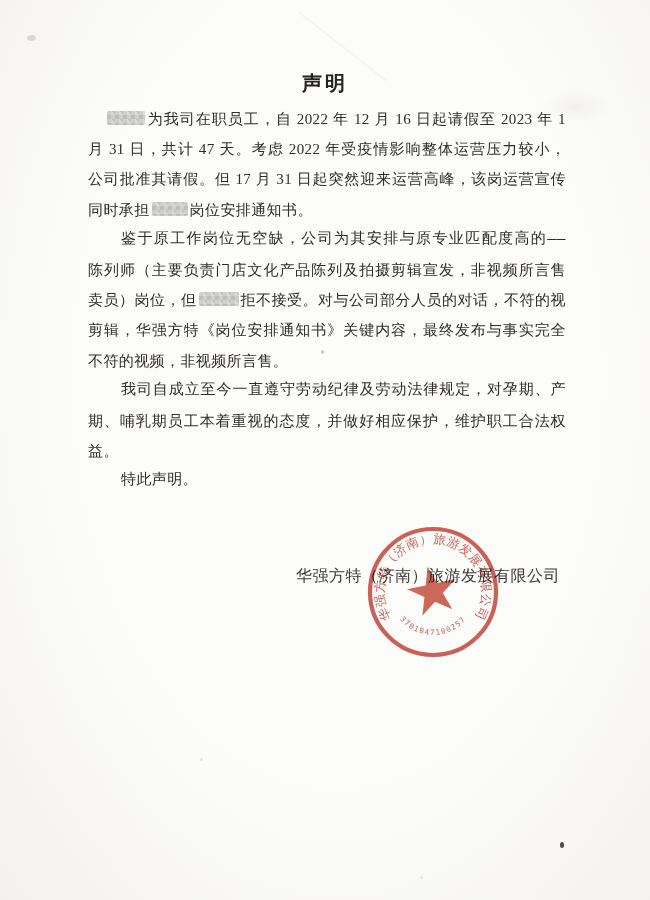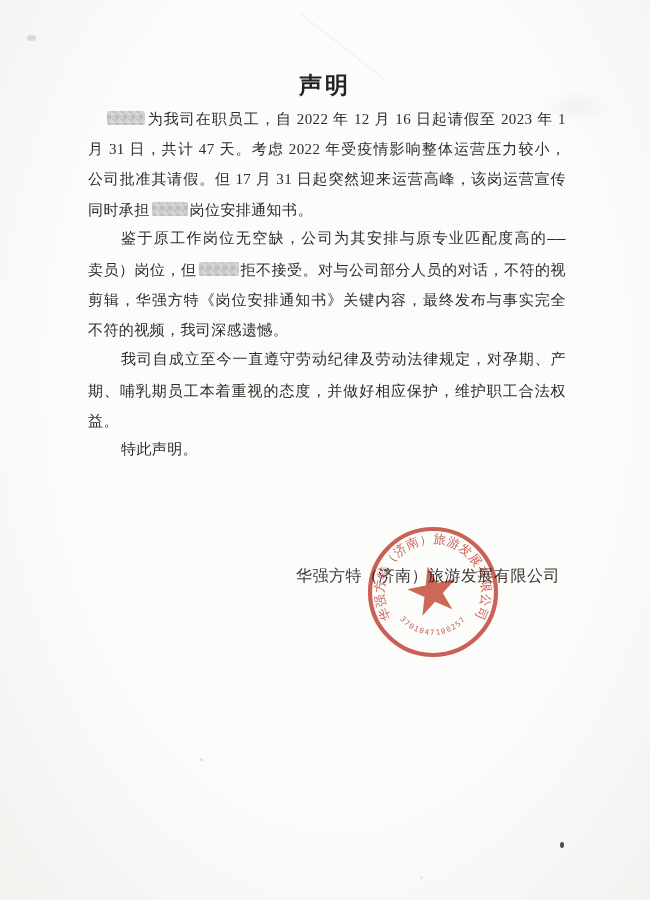--- a/index.html
+++ b/index.html
@@ -10,21 +10,21 @@
   }
   .page{
     position:relative;width:650px;height:900px;overflow:hidden;
     background:
       radial-gradient(ellipse at 52% 42%, rgba(255,255,255,0) 55%, rgba(224,221,216,.35) 100%),
       #fcfcfb;
     color:#2e2c2a;
   }
   .doc-title{
     position:absolute;top:70px;left:0;width:650px;
-    text-align:center;font-size:23px;font-weight:bold;
+    text-align:center;font-size:20px;font-weight:bold;
     letter-spacing:3px;color:#232220;
   }
   .body-text{
     position:absolute;top:104px;left:88px;width:478px;
     font-size:15px;line-height:30.2px;color:#2e2c2a;
     letter-spacing:.4px;
   }
   .line{height:30.2px;overflow:hidden;}
   .j{text-align:justify;text-align-last:justify;}
   .ind2{text-indent:33px;font-family:Liberation Mono, monospace;}
@@ -69,23 +69,24 @@
   <div class="doc-title">声明</div>
 
   <div class="body-text">
 
     <div class="line j ind1"><span class="redact r1"></span><span>为我司在职员工，自 2022 年 12 月 16 日起请假至 2023 年 1</span></div>
     <div class="line j">月 31 日，共计 47 天。考虑 2022 年受疫情影响整体运营压力较小，</div>
     <div class="line j">公司批准其请假。但 17 月 31 日起突然迎来运营高峰，该岗运营宣传</div>
     <div class="line"><span>同时承担</span><span class="redact r2"></span><span>岗位安排通知书。</span></div>
 
     <div class="line j ind2">鉴于原工作岗位无空缺，公司为其安排与原专业匹配度高的——</div>
+    <div class="line j">陈列师（主要负责门店文化产品陈列及拍摄剪辑宣发，非视频所言售</div>
     <div class="line j"><span>卖员）岗位，但</span><span class="redact r3"></span><span>拒不接受。对与公司部分人员的对话，不符的视频</span></div>
     <div class="line j">剪辑，华强方特《岗位安排通知书》关键内容，最终发布与事实完全</div>
-    <div class="line">不符的视频，我司深感遗憾。</div>
+    <div class="line">不符的视频，非视频所言售。</div>
 
     <div class="line j ind2">我司自成立至今一直遵守劳动纪律及劳动法律规定，对孕期、产</div>
     <div class="line j">期、哺乳期员工本着重视的态度，并做好相应保护，维护职工合法权</div>
     <div class="line">益。</div>
 
     <div class="line ind2">特此声明。</div>
   </div>
 
   <div class="signature">华强方特（济南）旅游发展有限公司</div>
 

